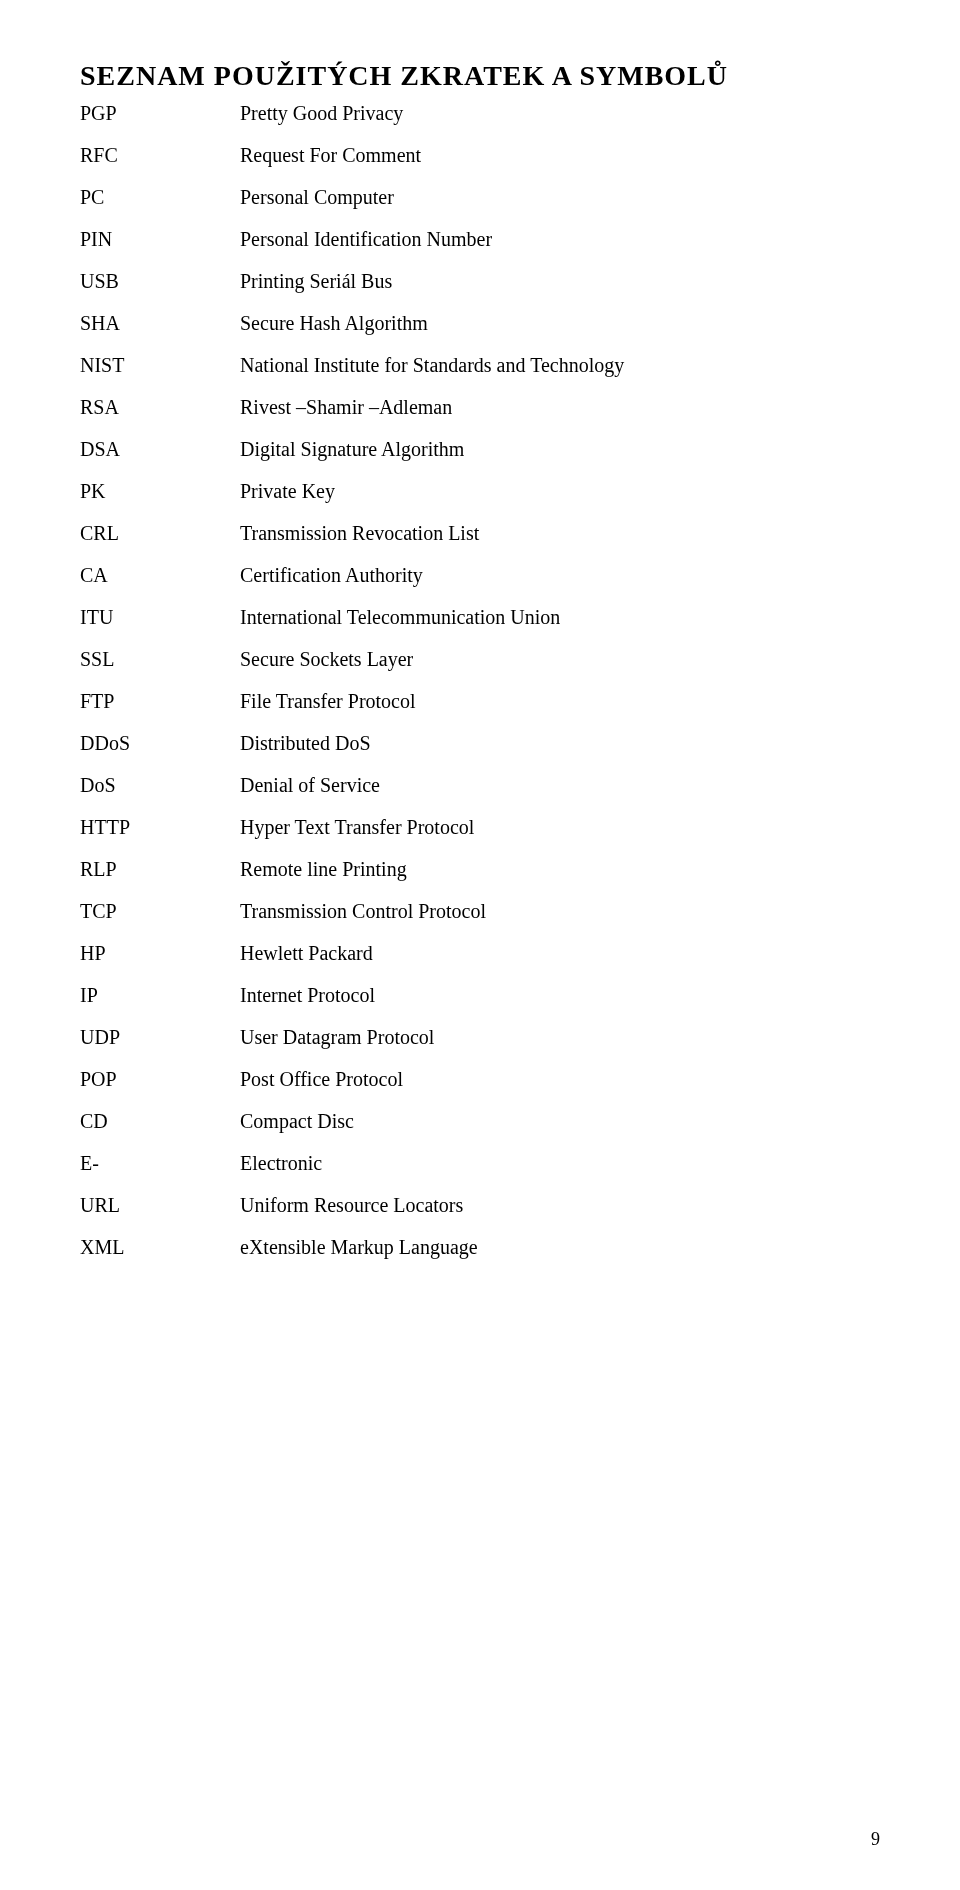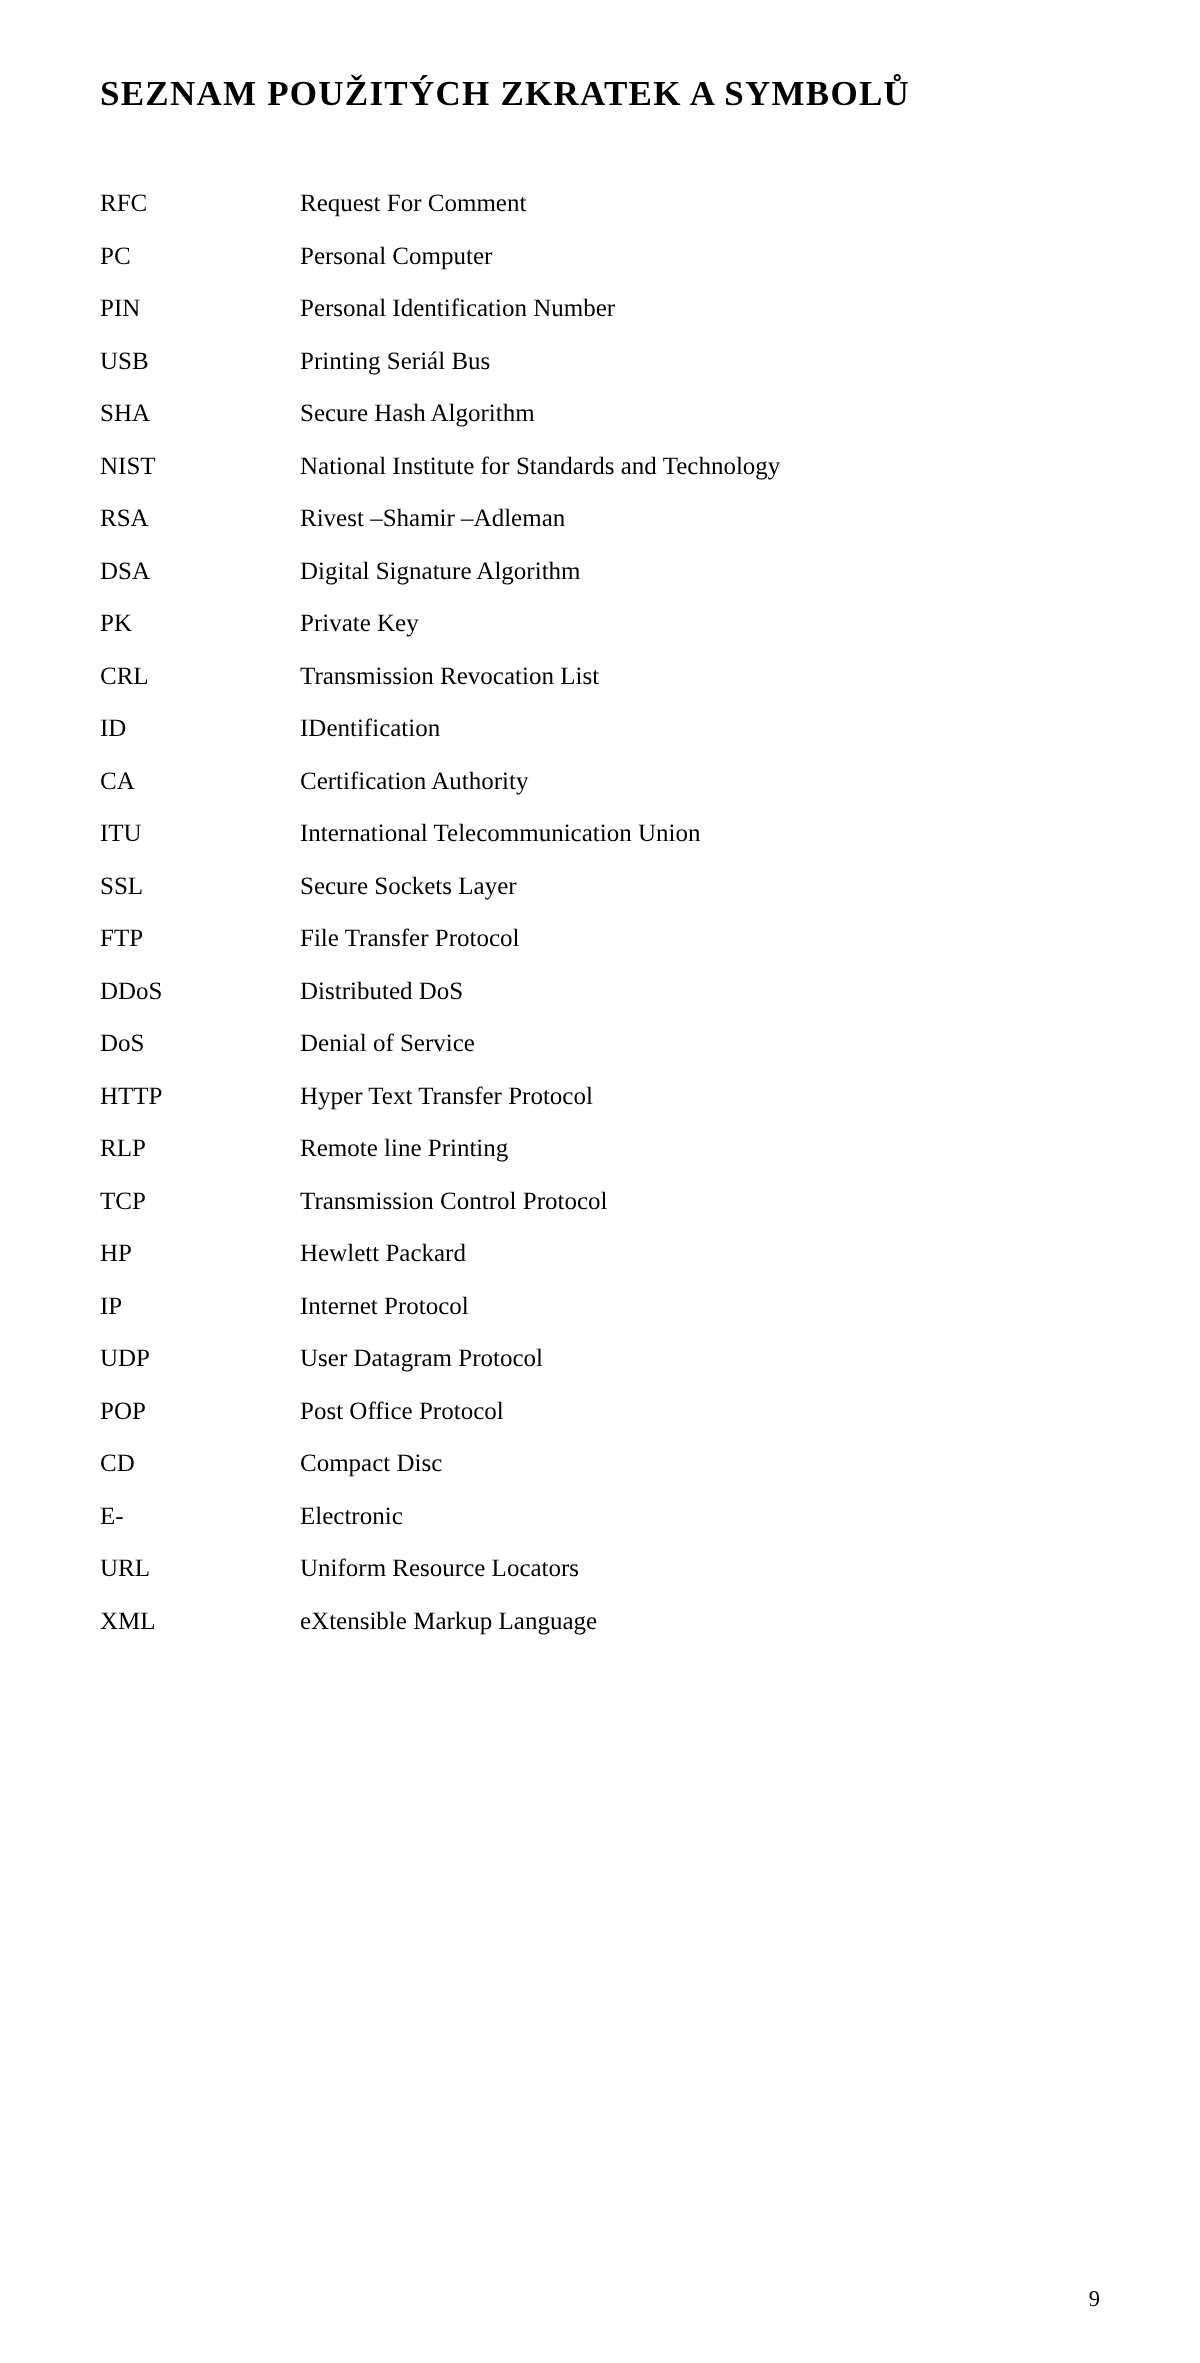--- a/index.html
+++ b/index.html
@@ -14,21 +14,20 @@
       width: 960px;
       min-height: 1890px;
       padding: 60px 80px 80px 80px;
       color: #000000;
       position: relative;
     }
 
     h1 {
       font-size: 28px;
       font-weight: bold;
-      margin-bottom: 50px;
       letter-spacing: 1px;
     }
 
     .abbreviations-table {
       width: 100%;
       border-collapse: collapse;
     }
 
     .abbreviations-table tr td {
       padding: 7px 0;
@@ -55,20 +54,24 @@
       font-family: "Times New Roman", Times, serif;
     }
   </style>
 </head>
 <body>
 
 <h1>SEZNAM POUŽITÝCH ZKRATEK A SYMBOLŮ</h1>
 
 <table class="abbreviations-table">
   <tbody id="abbr-tbody">
+  <tr>
+        <td>PGP</td>
+        <td>Pretty Good Privacy</td>
+      </tr>
       <tr>
         <td>RFC</td>
         <td>Request For Comment</td>
       </tr>
       <tr>
         <td>PC</td>
         <td>Personal Computer</td>
       </tr>
       <tr>
         <td>PIN</td>
@@ -94,24 +97,20 @@
         <td>DSA</td>
         <td>Digital Signature Algorithm</td>
       </tr>
       <tr>
         <td>PK</td>
         <td>Private Key</td>
       </tr>
       <tr>
         <td>CRL</td>
         <td>Transmission Revocation List</td>
-      </tr>
-      <tr>
-        <td>ID</td>
-        <td>IDentification</td>
       </tr>
       <tr>
         <td>CA</td>
         <td>Certification Authority</td>
       </tr>
       <tr>
         <td>ITU</td>
         <td>International Telecommunication Union</td>
       </tr>
       <tr>

